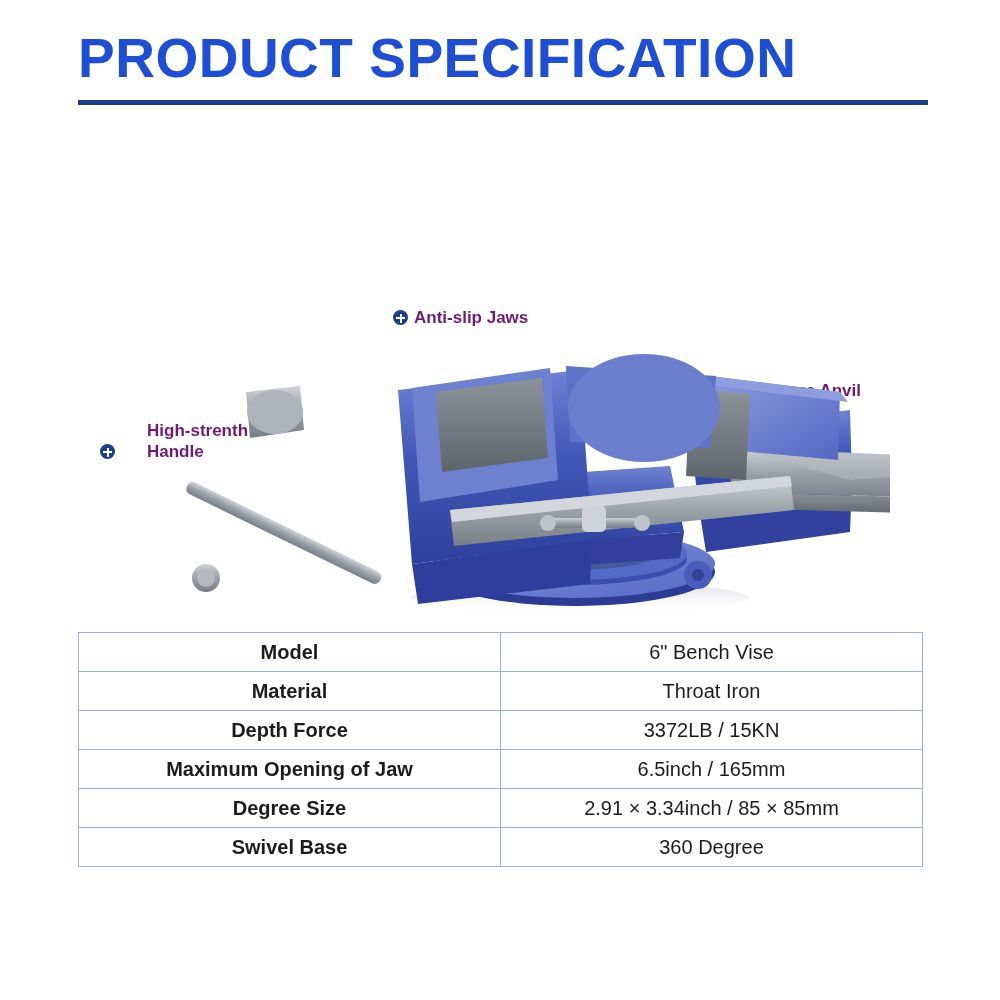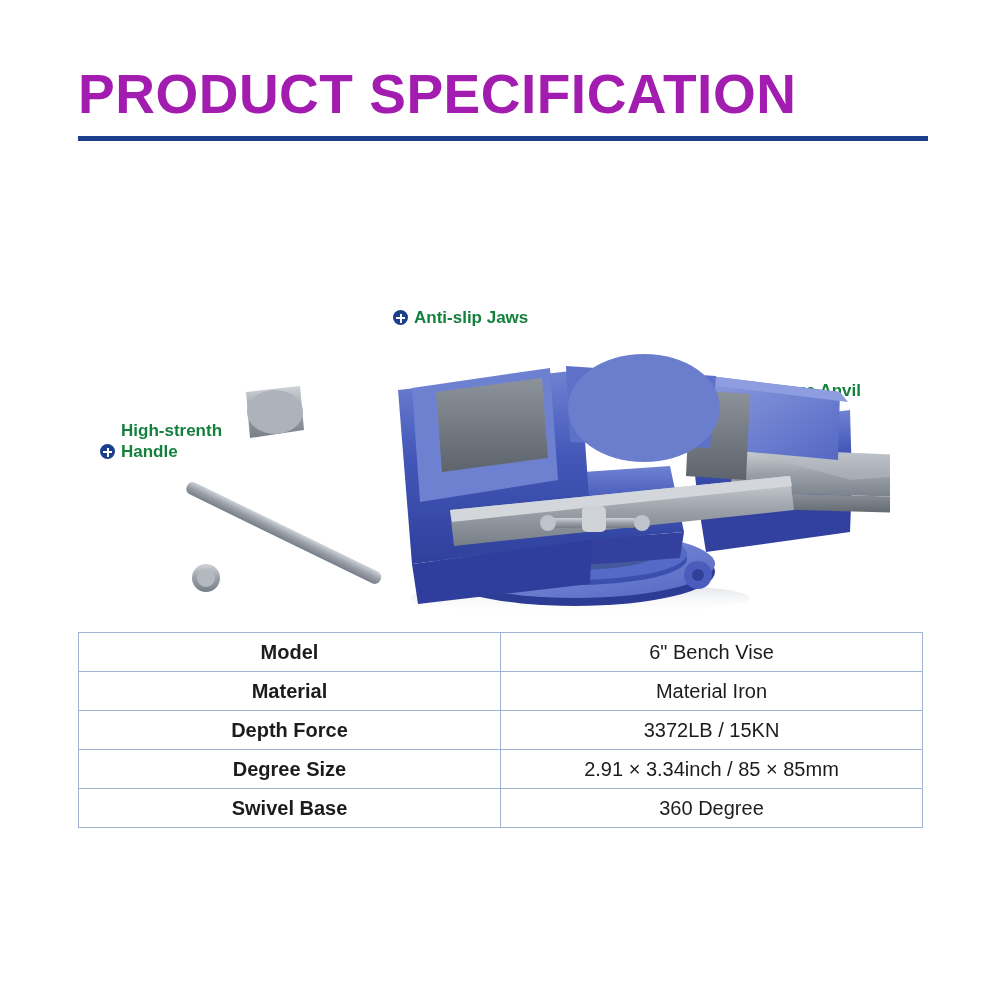--- a/index.html
+++ b/index.html
@@ -19,25 +19,24 @@
   
   .header {
     position: absolute;
     left: 78px;
     top: 30px;
     width: 850px;
   }
   .header-title {
     font-size: 55px;
     font-weight: bold;
-    color: #a21caf;
+    color: #1d4ed8;
     letter-spacing: 0.5px;
     line-height: 1.05;
     white-space: nowrap;
-    margin-top: 36px;
   }
   .header-rule {
     margin-top: 12px;
     height: 5px;
     background: #1c3f8b;
     width: 850px;
   }
 
   
   .hero {
@@ -45,21 +44,21 @@
     left: 0;
     top: 140px;
     width: 1000px;
     height: 480px;
   }
 
   .callout {
     position: absolute;
     font-size: 17px;
     font-weight: bold;
-    color: #15803d;
+    color: #701a75;
     line-height: 1.25;
     white-space: nowrap;
   }
   .callout .bullet {
     display: inline-block;
     width: 15px;
     height: 15px;
     border-radius: 50%;
     background: #1c3f8b;
     position: relative;
@@ -76,21 +75,21 @@
     left: 3px; top: 7px; width: 9px; height: 2px;
   }
   .callout .bullet::after {
     left: 6.5px; top: 3.5px; width: 2px; height: 9px;
   }
   .callout.two-line .txt { display: inline-block; }
 
   #callout-jaws { left: 393px; top: 167px; }
   #callout-anvil { left: 748px; top: 240px; }
   #callout-handle { left: 100px; top: 280px; }
-  #callout-handle .txt { max-width: 160px; white-space: normal; }
+  #callout-handle .txt { max-width: 160px; white-space: normal; margin-left: 26px; }
 
   .product-art {
     position: absolute;
     left: 150px;
     top: 40px;
     width: 740px;
     height: 440px;
   }
 
   
@@ -220,27 +219,31 @@
 </div>
 
 <table class="spec-table">
   <tbody>
     <tr>
       <td class="label">Model</td>
       <td class="value">6" Bench Vise</td>
     </tr>
     <tr>
       <td class="label">Material</td>
-      <td class="value">Material Iron</td>
+      <td class="value">Throat Iron</td>
     </tr>
     <tr>
       <td class="label">Depth Force</td>
       <td class="value">3372LB / 15KN</td>
     </tr>
     <tr>
+      <td class="label">Maximum Opening of Jaw</td>
+      <td class="value">6.5inch / 165mm</td>
+    </tr>
+    <tr>
       <td class="label">Degree Size</td>
       <td class="value">2.91 × 3.34inch / 85 × 85mm</td>
     </tr>
     <tr>
       <td class="label">Swivel Base</td>
       <td class="value">360 Degree</td>
     </tr>
   </tbody>
 </table>
 

